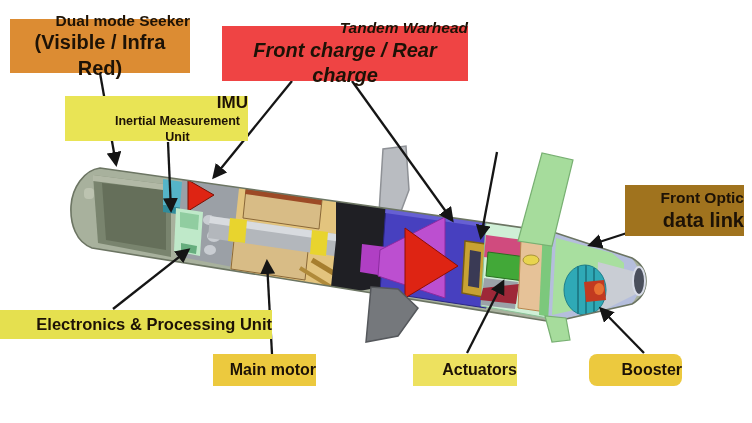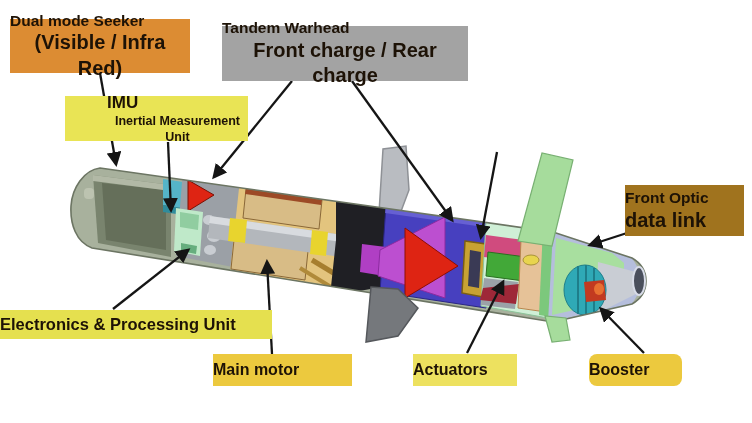--- a/index.html
+++ b/index.html
@@ -2,34 +2,34 @@
 <html><head>
 <meta charset="utf-8">
 <style>
   html,body{margin:0;padding:0;background:#ffffff;}
   #stage{
     position:relative;width:752px;height:423px;background:#ffffff;overflow:hidden;
     font-family:"Liberation Sans","DejaVu Sans",sans-serif;
   }
   #art{position:absolute;left:0;top:0;}
   .lbl{
-    position:absolute;display:flex;flex-direction:column;justify-content:center;align-items:flex-start;
+    position:absolute;display:flex;flex-direction:column;justify-content:center;align-items:flex-end;
     text-align:center;font-weight:bold;color:#1d1206;line-height:1.28;box-sizing:border-box;
   }
   .l1{font-size:15.5px;}
   .l2{font-size:20px;}
   .big{font-size:17px;}
   .sub{font-size:12.5px;}
   #lbl-seeker{left:10px;top:19px;width:180px;height:54px;}
   #lbl-tandem{left:222px;top:26px;width:246px;height:55px;}
   #lbl-imu{left:65px;top:96px;width:183px;height:45px;}
   #lbl-sau{left:420px;top:105px;width:154px;height:47px;}
   #lbl-fibre{left:625px;top:185px;width:119px;height:51px;}
   #lbl-electronics{left:0px;top:310px;width:272px;height:29px;font-size:16.5px;}
-  #lbl-mainmotor{left:213px;top:354px;width:139px;height:32px;font-size:16px;}
+  #lbl-mainmotor{left:213px;top:354px;width:103px;height:32px;font-size:16px;}
   #lbl-actuators{left:413px;top:354px;width:104px;height:32px;font-size:16px;}
   #lbl-booster{left:589px;top:354px;width:93px;height:32px;font-size:16px;}
 </style>
 </head>
 <body>
 
 <div id="stage">
 
   <svg id="art" width="752" height="423" viewBox="0 0 752 423">
     <defs>
@@ -132,21 +132,21 @@
       <line x1="467" y1="353" x2="503" y2="282" marker-end="url(#ah)"></line>
       <line x1="644" y1="353" x2="601" y2="309" marker-end="url(#ah)"></line>
     </g>
   </svg>
 
   <div class="lbl" id="lbl-seeker" style="background-color: rgb(220, 140, 51);">
     <div class="l1">Dual mode Seeker</div>
     <div class="l2">(Visible / Infra Red)</div>
   </div>
 
-  <div class="lbl" id="lbl-tandem" style="background-color: #a3a3a3;">
+  <div class="lbl" id="lbl-tandem" style="background-color: #ef4444; font-style: italic;">
     <div class="l1">Tandem Warhead</div>
     <div class="l2">Front charge / Rear charge</div>
   </div>
 
   <div class="lbl" id="lbl-imu" style="background-color: rgb(233, 228, 85); padding-left: 42px;">
     <div class="big">IMU</div>
     <div class="sub">Inertial Measurement Unit</div>
   </div>
 
 

